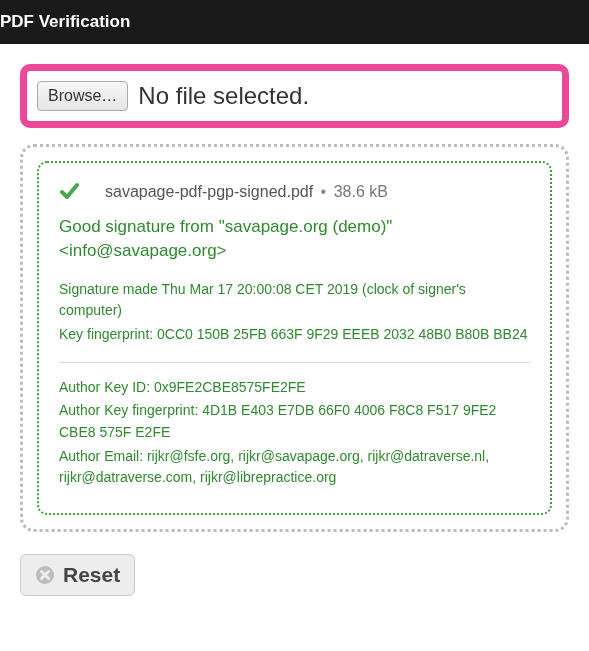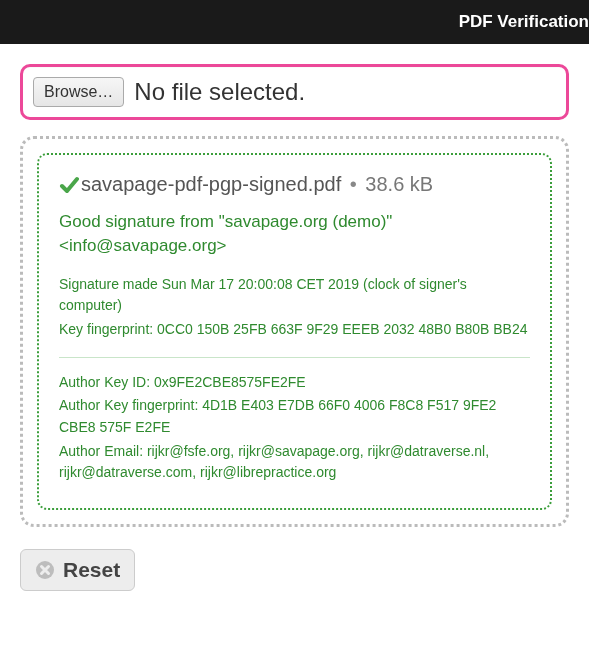--- a/index.html
+++ b/index.html
@@ -7,28 +7,28 @@
     margin: 0;
     font-family: "Segoe UI", Tahoma, Arial, sans-serif;
     background: #fff;
     width: 589px;
   }
   .title-bar {
     background: #1a1a1a;
     color: #fff;
     font-weight: 700;
     font-size: 17px;
-    text-align: right;
+    text-align: left;
     padding: 12px 0;
   }
   .content {
     padding: 20px;
   }
   .file-row {
-    border: 3px solid #ec4899;
+    border: 7px solid #ec4899;
     border-radius: 10px;
     padding: 10px 10px;
     display: flex;
     align-items: center;
     gap: 10px;
     box-shadow: inset 0 1px 0 rgba(0,0,0,0.02);
   }
   .browse-btn {
     background: linear-gradient(#f6f6f6, #e6e6e6);
     border: 1px solid #aaa;
@@ -49,24 +49,24 @@
     border-radius: 14px;
     padding: 14px;
   }
   .result-inner {
     border: 2px dotted #3b9e3b;
     border-radius: 10px;
     padding: 18px 20px 22px 20px;
   }
   .file-line {
     display: flex;
-    align-items: center;
-    gap: 2px;
+    align-items: flex-end;
+    gap: 26px;
     color: #555;
-    font-size: 20px;
+    font-size: 16px;
     margin-bottom: 14px;
   }
   .check-icon svg { display: block; }
   .file-name { color: #555; }
   .bullet { color: #888; margin: 0 3px; }
   .file-size { color: #777; }
   .sig-good {
     color: #2f8a2f;
     font-size: 17px;
     font-weight: 500;
@@ -134,21 +134,21 @@
         <span>
           <span class="file-name">savapage-pdf-pgp-signed.pdf</span>
           <span class="bullet">•</span>
           <span class="file-size">38.6 kB</span>
         </span>
       </div>
 
       <div class="sig-good">Good signature from "savapage.org (demo)" &lt;info@savapage.org&gt;</div>
 
       <div class="meta-block">
-        <div class="row">Signature made Sun Mar 17 20:00:08 CET 2019 (clock of signer's computer)</div>
+        <div class="row">Signature made Thu Mar 17 20:00:08 CET 2019 (clock of signer's computer)</div>
         <div class="row">Key fingerprint: 0CC0 150B 25FB 663F 9F29 EEEB 2032 48B0 B80B BB24</div>
       </div>
 
       <hr class="divider">
 
       <div class="meta-block">
         <div class="row">Author Key ID: 0x9FE2CBE8575FE2FE</div>
         <div class="row">Author Key fingerprint: 4D1B E403 E7DB 66F0 4006 F8C8 F517 9FE2 CBE8 575F E2FE</div>
         <div class="row">Author Email: rijkr@fsfe.org, rijkr@savapage.org, rijkr@datraverse.nl, rijkr@datraverse.com, rijkr@librepractice.org</div>
       </div>

